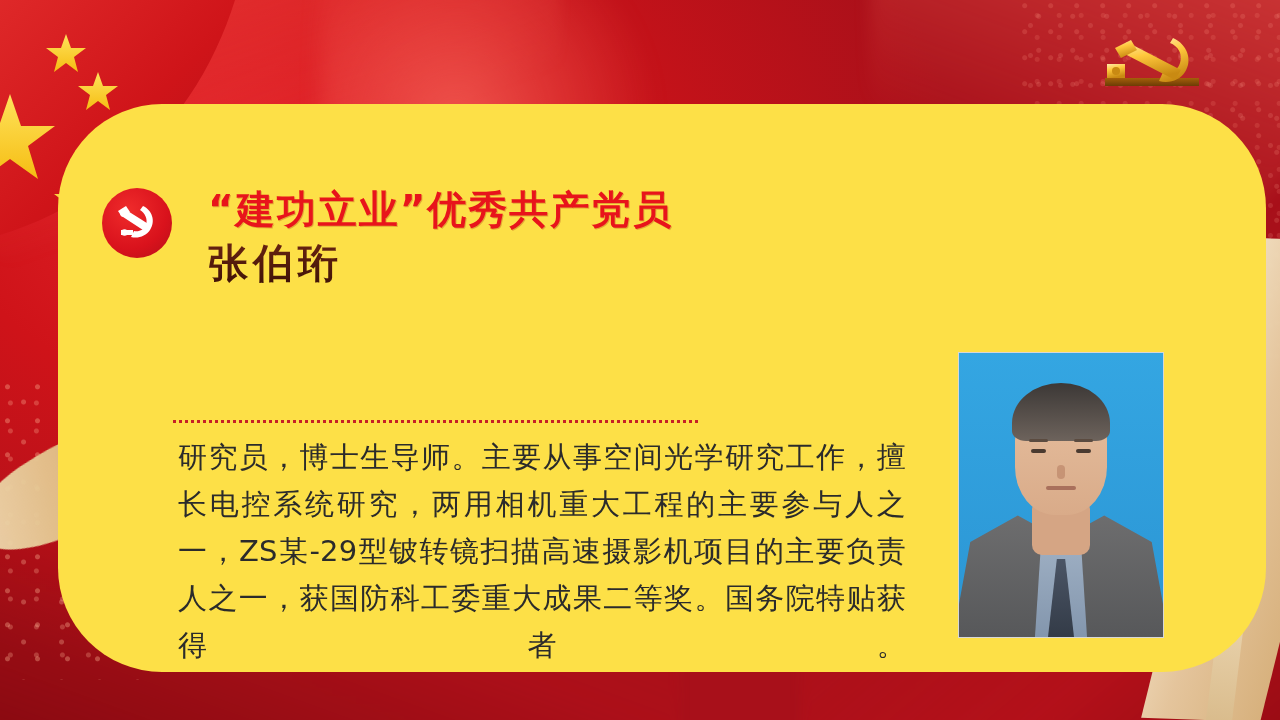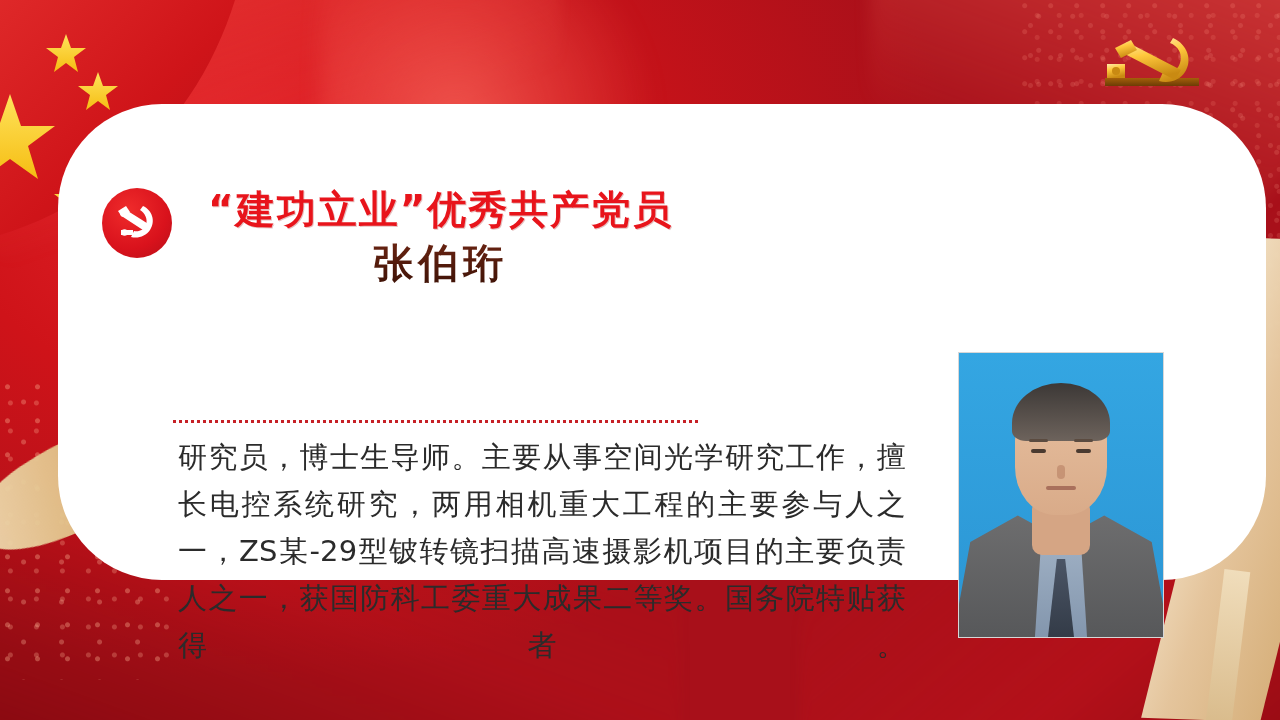--- a/index.html
+++ b/index.html
@@ -92,22 +92,22 @@
 
   
   .flag { position:absolute; left:-12px; top:-10px; width:300px; height:300px; }
 
   
   .emblem-tr { position:absolute; right:70px; top:28px; width:112px; height:74px; }
 
   
   .card {
     position:absolute;
-    left:58px; top:104px; width:1208px; height:476px;
-    background:#ffffff;
+    left:58px; top:104px; width:1208px; height:568px;
+    background:#fde047;
     border-radius:104px;
   }
 
   
   .header-row {
     position:absolute; left:44px; top:84px;
     display:flex; align-items:flex-start;
   }
   .badge {
     width:70px; height:70px; border-radius:50%;
@@ -118,21 +118,21 @@
   .title-block { margin-left:36px; }
   .title-line1 {
     font-size:39px; font-weight:bold; color:#e8141b;
     letter-spacing:2px; white-space:nowrap;
     font-family:"DejaVu Sans","Liberation Sans",sans-serif;
     text-shadow:1px 1px 0 rgba(150,0,0,.25);
     line-height:1.15;
   }
   .title-line2 {
     font-size:40px; font-weight:bold; color:#5a1a0e;
-    text-align:center; letter-spacing:5px;
+    letter-spacing:5px;
     font-family:"DejaVu Serif","Liberation Serif",serif;
     margin-top:6px; line-height:1.2;
     background:linear-gradient(180deg,#6b2412 0%,#3d1206 100%);
     -webkit-background-clip:text; background-clip:text;
     -webkit-text-fill-color:transparent; color:transparent;
   }
 
   .divider {
     position:absolute; left:115px; top:316px; width:528px; height:3px;
     background-image:repeating-linear-gradient(to right,#c62026 0 3px, transparent 3px 6px);

